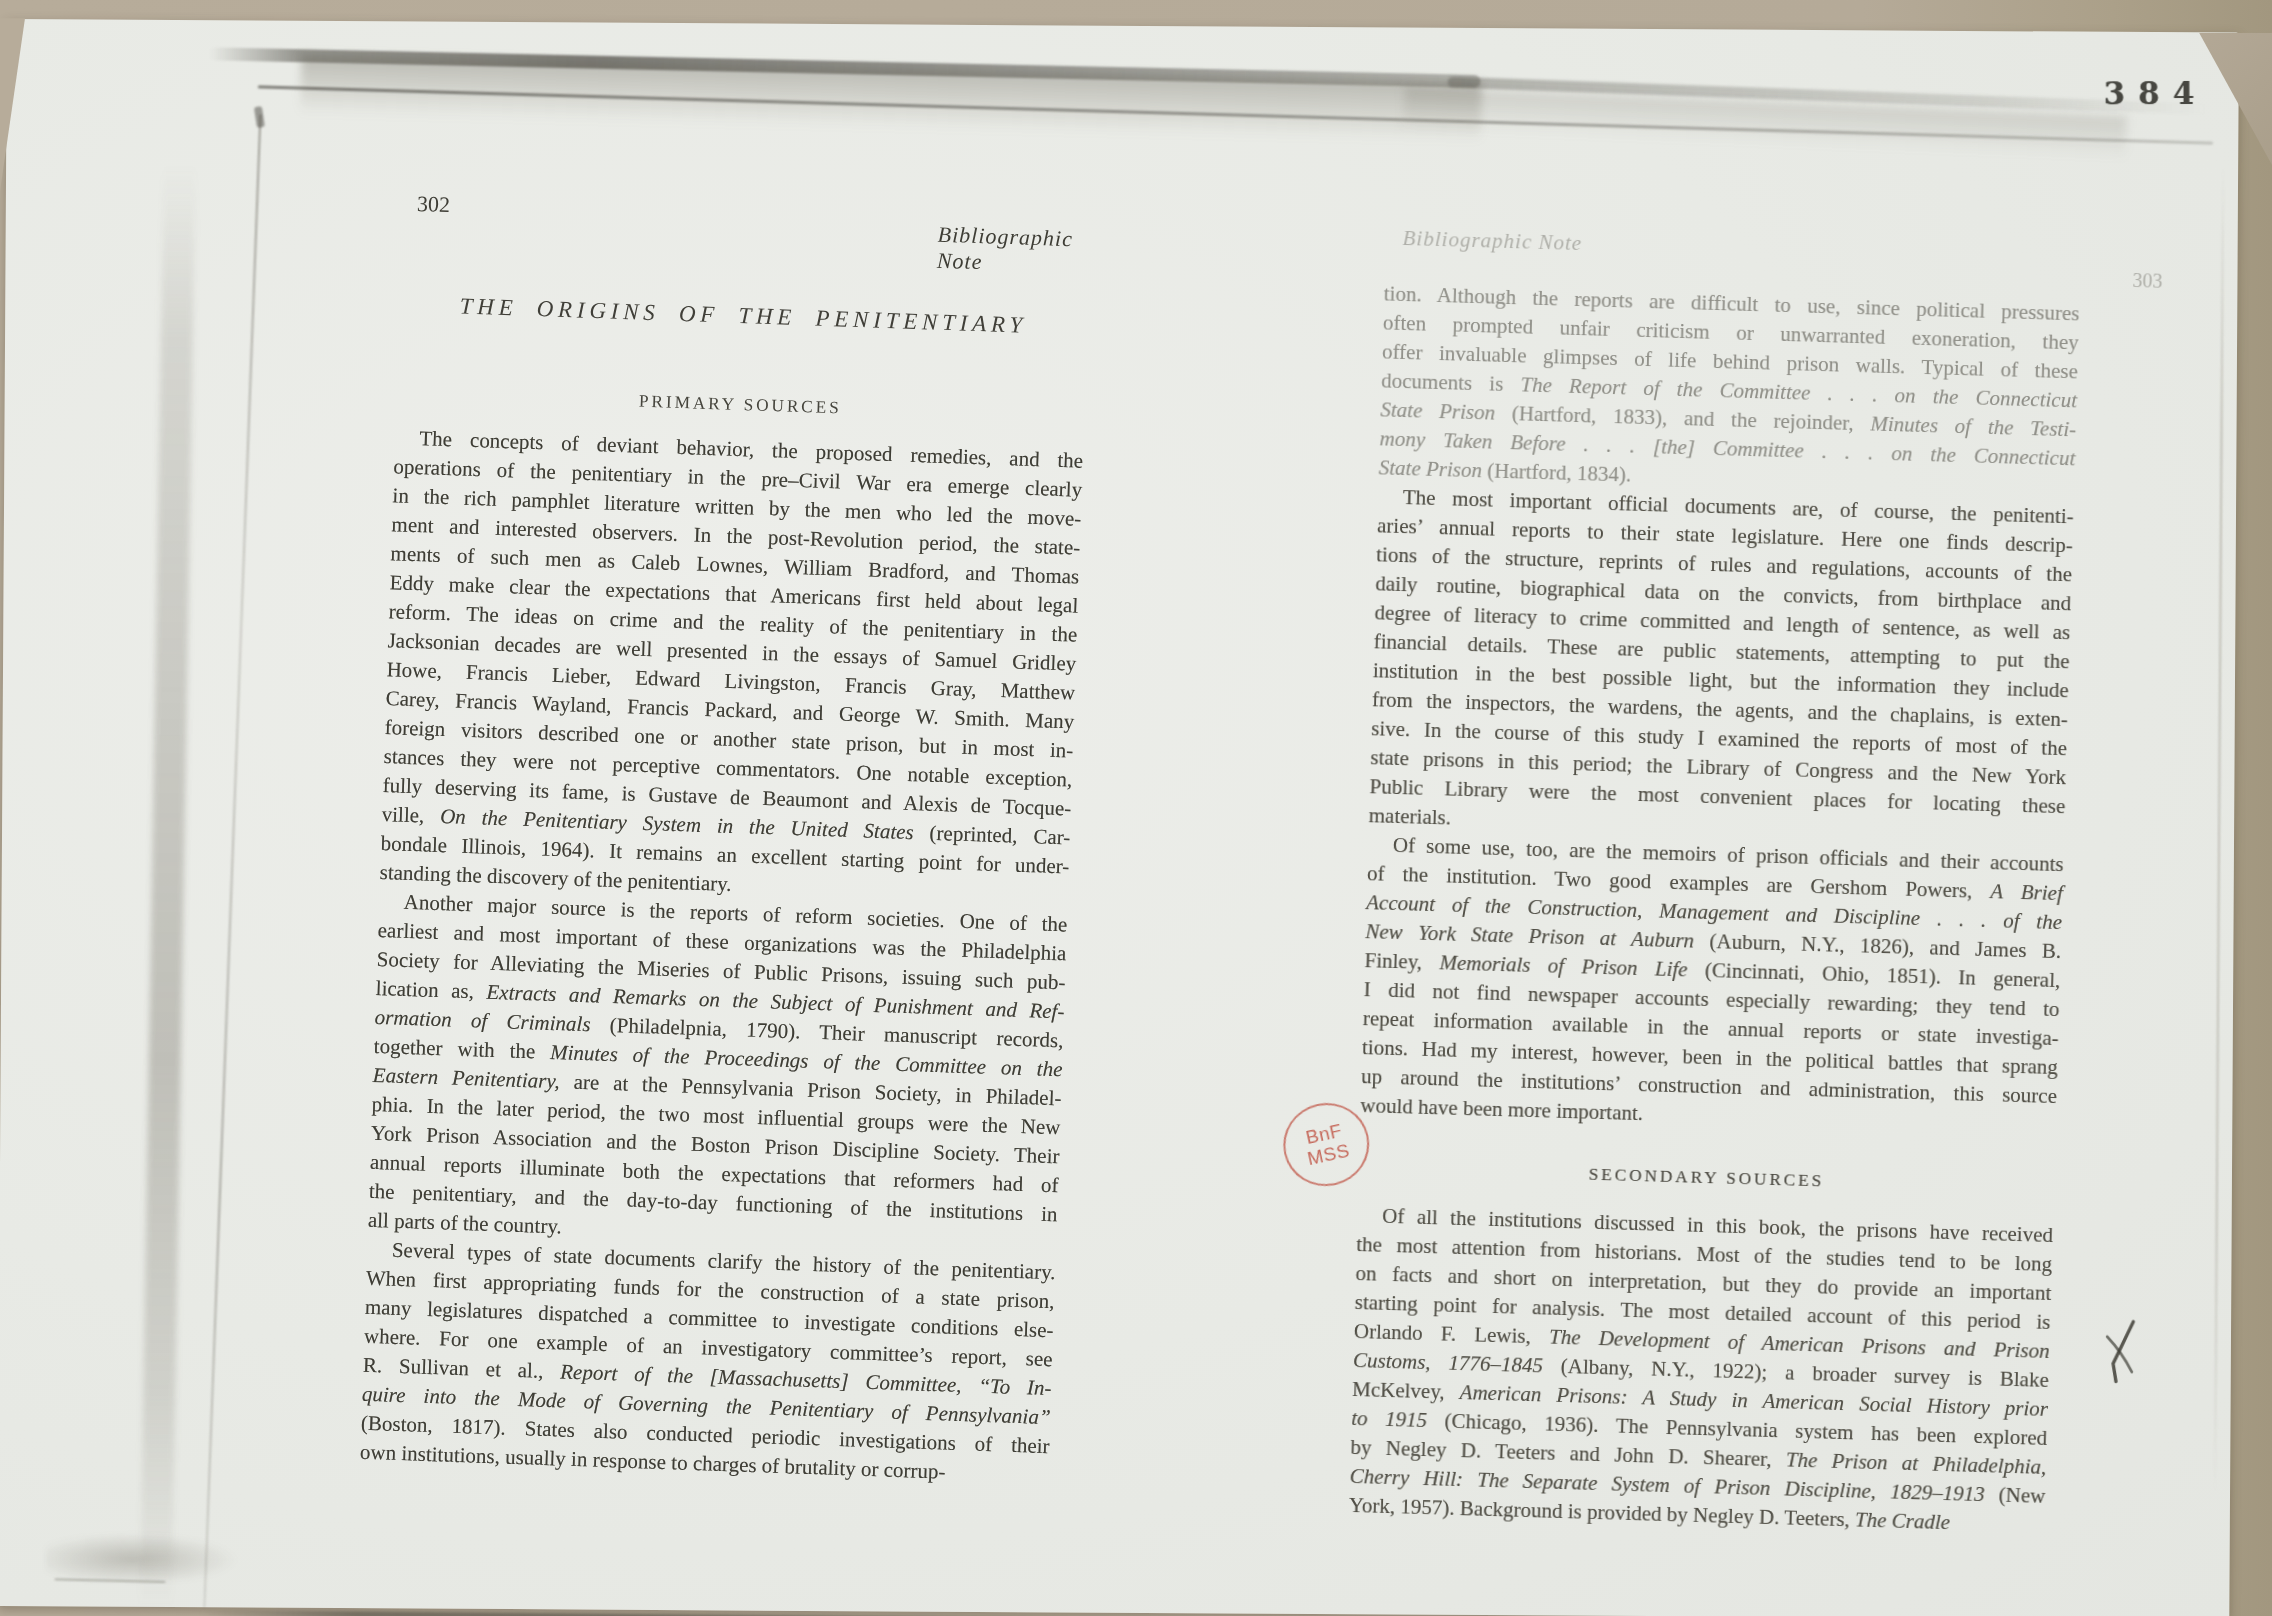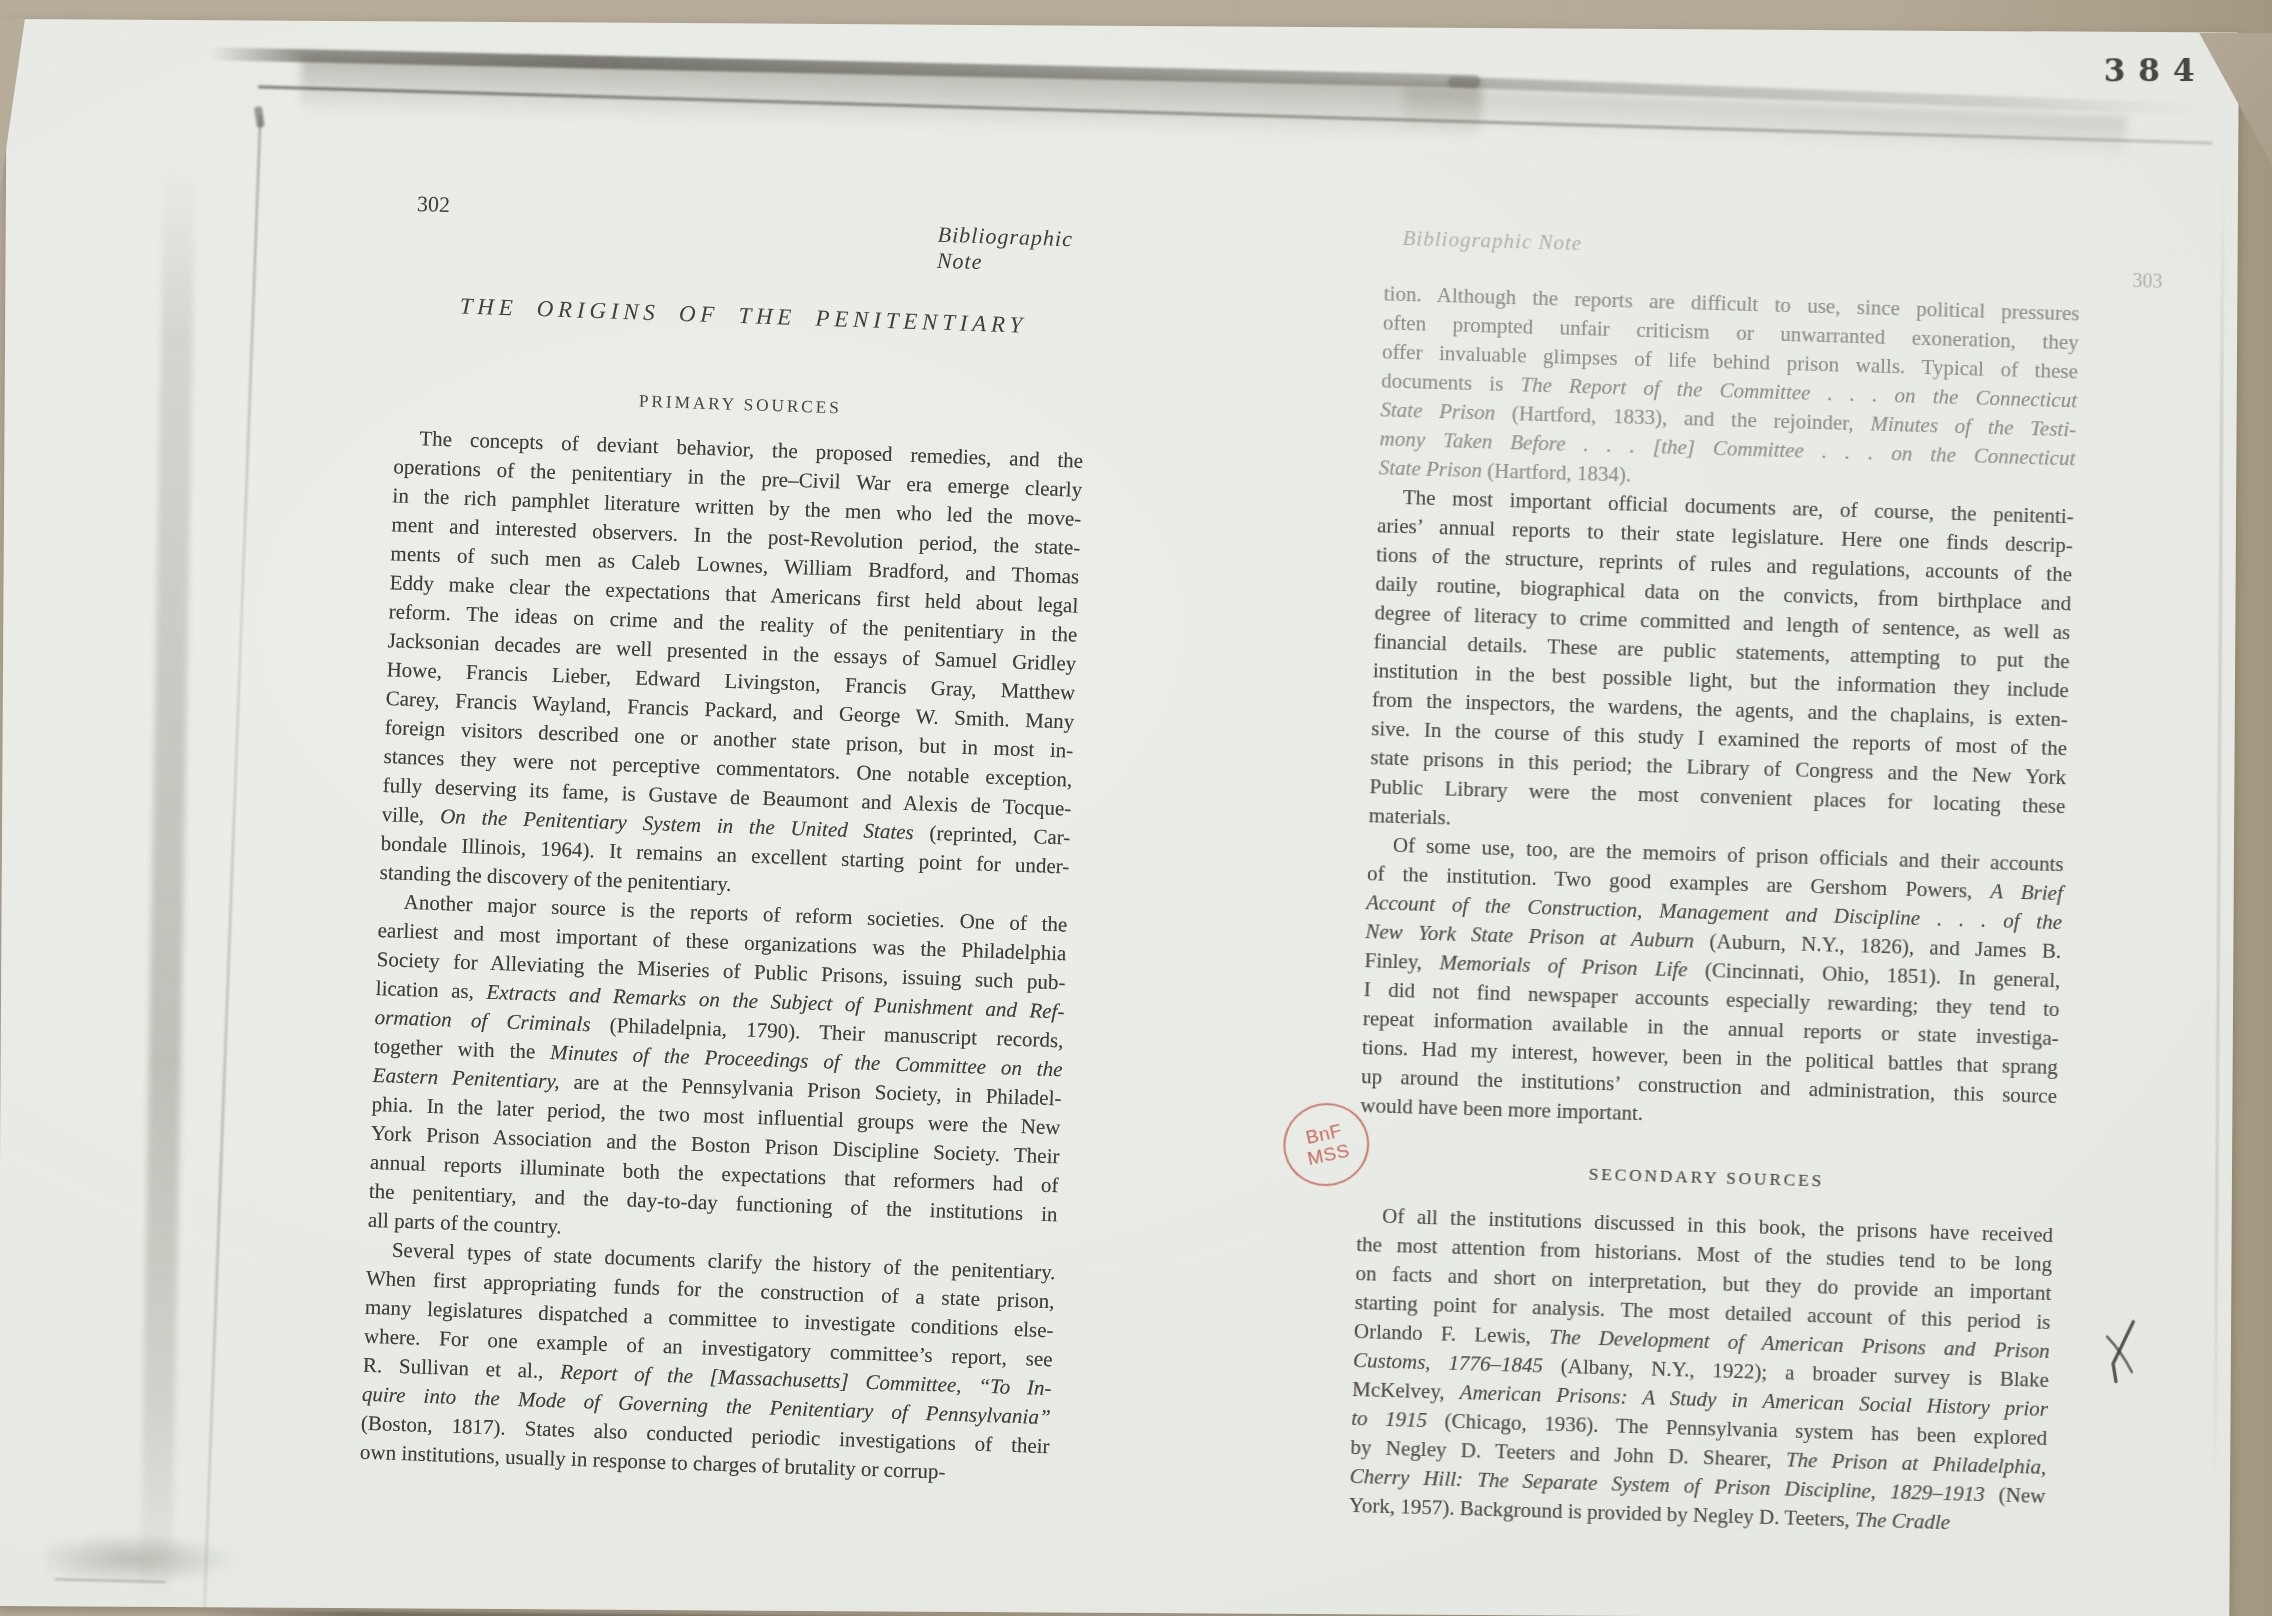--- a/index.html
+++ b/index.html
@@ -82,21 +82,21 @@
     background:linear-gradient(90deg,rgba(64,61,53,0),rgba(64,61,53,.5) 8%,rgba(60,58,50,.55) 55%,rgba(64,61,53,.3) 92%,rgba(64,61,53,0));
     transform:rotate(0.2deg);filter:blur(1.4px);
   }
   .right-edge-shadow{
     left:2216px;top:135px;width:2.4px;height:1325px;
     background:linear-gradient(180deg,rgba(120,113,98,0),rgba(120,113,98,.35) 20%,rgba(120,113,98,.3) 80%,rgba(120,113,98,0));
     filter:blur(1.2px);
   }
   
   .stamp-number{
-    position:absolute;left:2097px;top:20px;
+    position:absolute;left:2097px;top:43px;
     font-family:"DejaVu Serif",serif;font-weight:700;font-size:31px;
     letter-spacing:13px;color:#474741;transform:rotate(-0.6deg);
     filter:blur(0.2px);text-shadow:0 0 1px rgba(70,70,64,.4);
   }
   
   .page{position:absolute;transform-origin:0 0;}
   .page-left{left:397px;top:169px;width:689px;height:1330px;transform:rotate(1.6deg);color:#3e3d35;}
   .page-right{left:1380px;top:198px;width:696px;height:1330px;transform:rotate(1.3deg);color:#504e45;}
   .folio{position:absolute;font-size:22px;}
   .page-left .folio{left:14.5px;top:0;}

